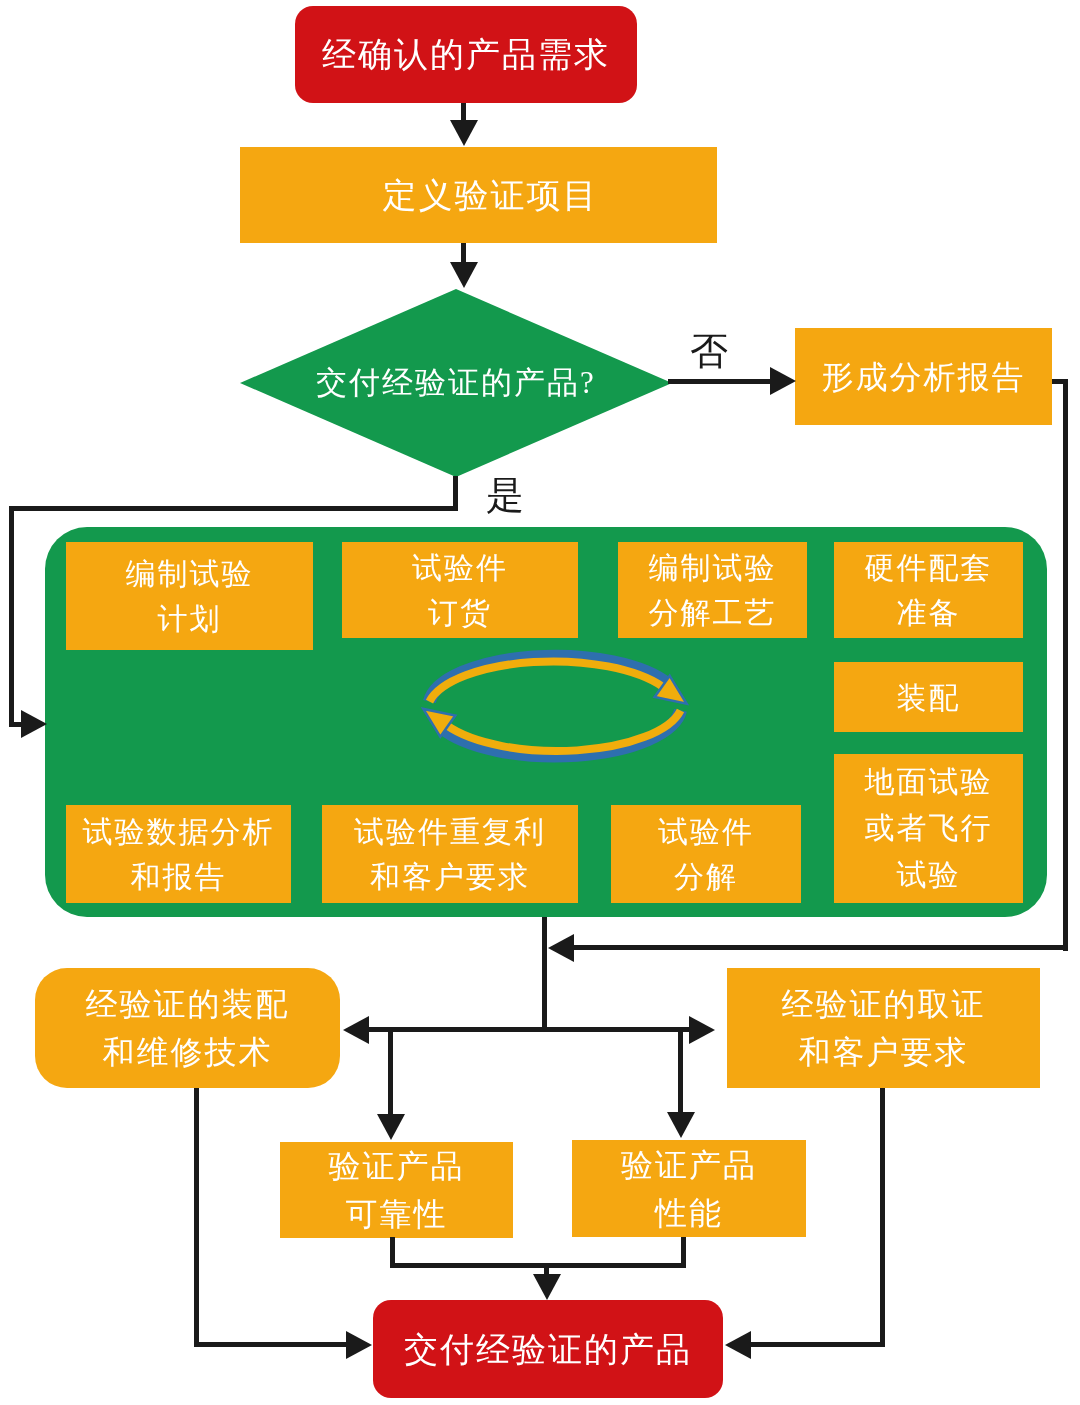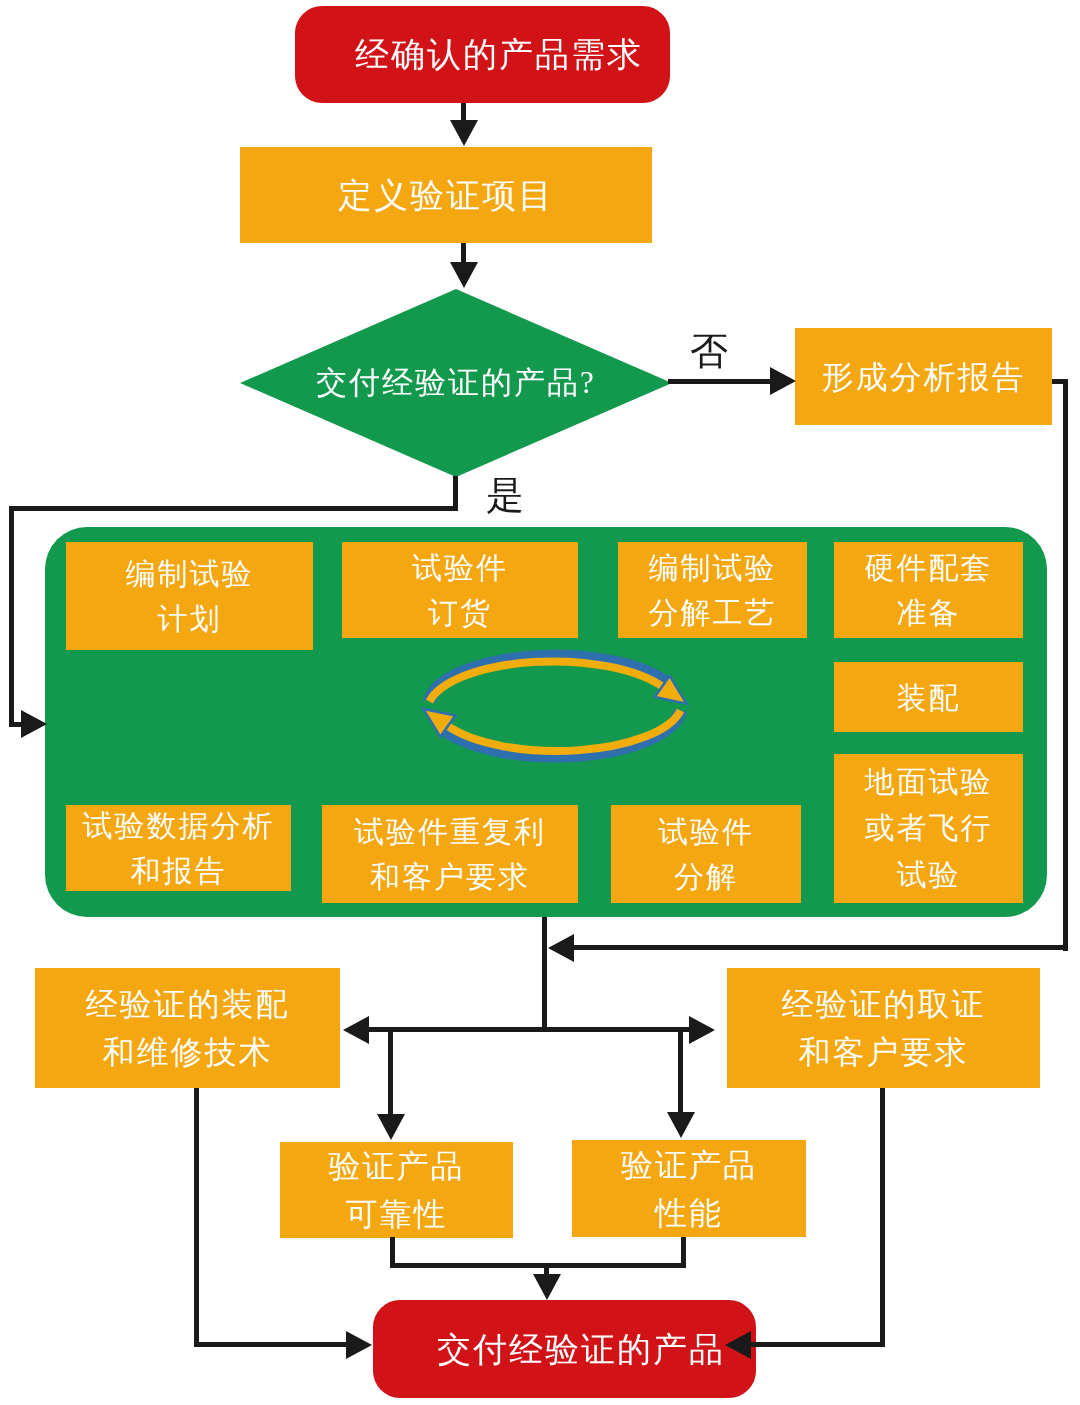--- a/index.html
+++ b/index.html
@@ -6,60 +6,60 @@
     --red:#d11216; --orange:#f5a711; --green:#13994d; --line:#1a1a1a;
     --loop-yellow:#f0ad0c; --loop-blue:#2e6fae; --text-on-box:#ffffff;
     --label-text:#1a1a1a; --background:#ffffff;
   }
   html,body{margin:0;padding:0;background:var(--background);}
   #canvas{position:relative;width:1080px;height:1405px;background:var(--background);
           font-family:"Liberation Serif","DejaVu Serif",serif;overflow:hidden;}
   .node{position:absolute;display:flex;align-items:center;justify-content:center;
         text-align:center;color:var(--text-on-box);white-space:pre-line;
         letter-spacing:2px;line-height:1.5;}
-  .red-node{background:var(--red);border-radius:27px;font-size:34px;padding-left:33px;}
+  .red-node{background:var(--red);border-radius:18px;font-size:34px;}
   .orange-node{background:var(--orange);font-size:32px;}
   .container-box{position:absolute;background:var(--green);border-radius:42px;}
   .inner{font-size:30px;}
   .diamond{position:absolute;background:var(--green);
            clip-path:polygon(50% 0,100% 50%,50% 100%,0 50%);
            display:flex;align-items:center;justify-content:center;
            color:var(--text-on-box);font-size:31px;letter-spacing:2px;}
   .edge-label{position:absolute;color:var(--label-text);font-size:38px;letter-spacing:0;}
   .h-seg,.v-seg{position:absolute;background:var(--line);}
   .ah{position:absolute;width:0;height:0;}
   .ah-down{border-left:14px solid transparent;border-right:14px solid transparent;border-top:26px solid var(--line);}
   .ah-right{border-top:14px solid transparent;border-bottom:14px solid transparent;border-left:26px solid var(--line);}
   .ah-left{border-top:14px solid transparent;border-bottom:14px solid transparent;border-right:26px solid var(--line);}
 </style>
 </head>
 <body>
 
 <div id="canvas">
 
   <div class="node red-node" style="left:295px;top:6px;width:342px;height:97px;">经确认的产品需求</div>
-  <div class="node orange-node" style="left:240px;top:147px;width:412px;height:96px;font-size:34px;">定义验证项目</div>
+  <div class="node orange-node" style="left:240px;top:147px;width:453px;height:96px;font-size:34px;padding-left:24px;">定义验证项目</div>
   <div class="diamond" style="left:240px;top:289px;width:432px;height:188px;">交付经验证的产品?</div>
   <div class="node orange-node" style="left:795px;top:328px;width:257px;height:97px;">形成分析报告</div>
 
   <div class="edge-label" style="left:690px;top:326px;">否</div>
   <div class="edge-label" style="left:486px;top:470px;">是</div>
 
   <div class="container-box" style="left:45px;top:527px;width:1002px;height:390px;"></div>
 
   <div class="node orange-node inner" style="left:66px;top:542px;width:247px;height:108px;">编制试验
 计划</div>
   <div class="node orange-node inner" style="left:342px;top:542px;width:236px;height:96px;">试验件
 订货</div>
   <div class="node orange-node inner" style="left:618px;top:542px;width:189px;height:96px;">编制试验
 分解工艺</div>
   <div class="node orange-node inner" style="left:834px;top:542px;width:189px;height:96px;">硬件配套
 准备</div>
   <div class="node orange-node inner" style="left:834px;top:662px;width:189px;height:70px;">装配</div>
-  <div class="node orange-node inner" style="left:66px;top:805px;width:225px;height:86px;">试验数据分析
+  <div class="node orange-node inner" style="left:66px;top:805px;width:225px;height:98px;">试验数据分析
 和报告</div>
   <div class="node orange-node inner" style="left:322px;top:805px;width:256px;height:98px;">试验件重复利
 和客户要求</div>
   <div class="node orange-node inner" style="left:611px;top:805px;width:190px;height:98px;">试验件
 分解</div>
   <div class="node orange-node inner" style="left:834px;top:754px;width:189px;height:149px;line-height:1.55;">地面试验
 或者飞行
 试验</div>
 
   <svg style="position:absolute;left:415px;top:639px;" width="280" height="135" viewBox="0 0 280 135">
@@ -67,21 +67,21 @@
       <marker id="loopArrow" markerUnits="userSpaceOnUse" markerWidth="40" markerHeight="36" refX="4" refY="16" orient="auto">
         <path d="M3,3 L33,16 L3,29 Z" style="fill:var(--loop-yellow);stroke:var(--loop-blue);stroke-width:2.5;"></path>
       </marker>
     </defs>
     <path d="M 14.5 62.6 A 126 50 0 0 1 254 46" style="fill:none;stroke:var(--loop-blue);stroke-width:13;"></path>
     <path d="M 14.5 62.6 A 126 50 0 0 1 248 48" style="fill:none;stroke:var(--loop-yellow);stroke-width:8;" marker-end="url(#loopArrow)"></path>
     <path d="M 265.5 71.4 A 126 50 0 0 1 25.8 88.1" style="fill:none;stroke:var(--loop-blue);stroke-width:13;"></path>
     <path d="M 265.5 71.4 A 126 50 0 0 1 32 86.6" style="fill:none;stroke:var(--loop-yellow);stroke-width:8;" marker-end="url(#loopArrow)"></path>
   </svg>
 
-  <div class="node orange-node" style="left:35px;top:968px;width:305px;height:120px;">经验证的装配
+  <div class="node orange-node" style="left:35px;top:968px;width:305px;height:120px;border-radius:32px;">经验证的装配
 和维修技术</div>
   <div class="node orange-node" style="left:715px;top:968px;width:313px;height:120px;margin-left:12px;">经验证的取证
 和客户要求</div>
   <div class="node orange-node" style="left:280px;top:1142px;width:233px;height:96px;">验证产品
 可靠性</div>
   <div class="node orange-node" style="left:572px;top:1140px;width:234px;height:97px;">验证产品
 性能</div>
   <div class="node red-node" style="left:373px;top:1300px;width:350px;height:98px;">交付经验证的产品</div>
 
   <div class="v-seg" style="left:461px;top:103px;width:5px;height:19px;"></div>

